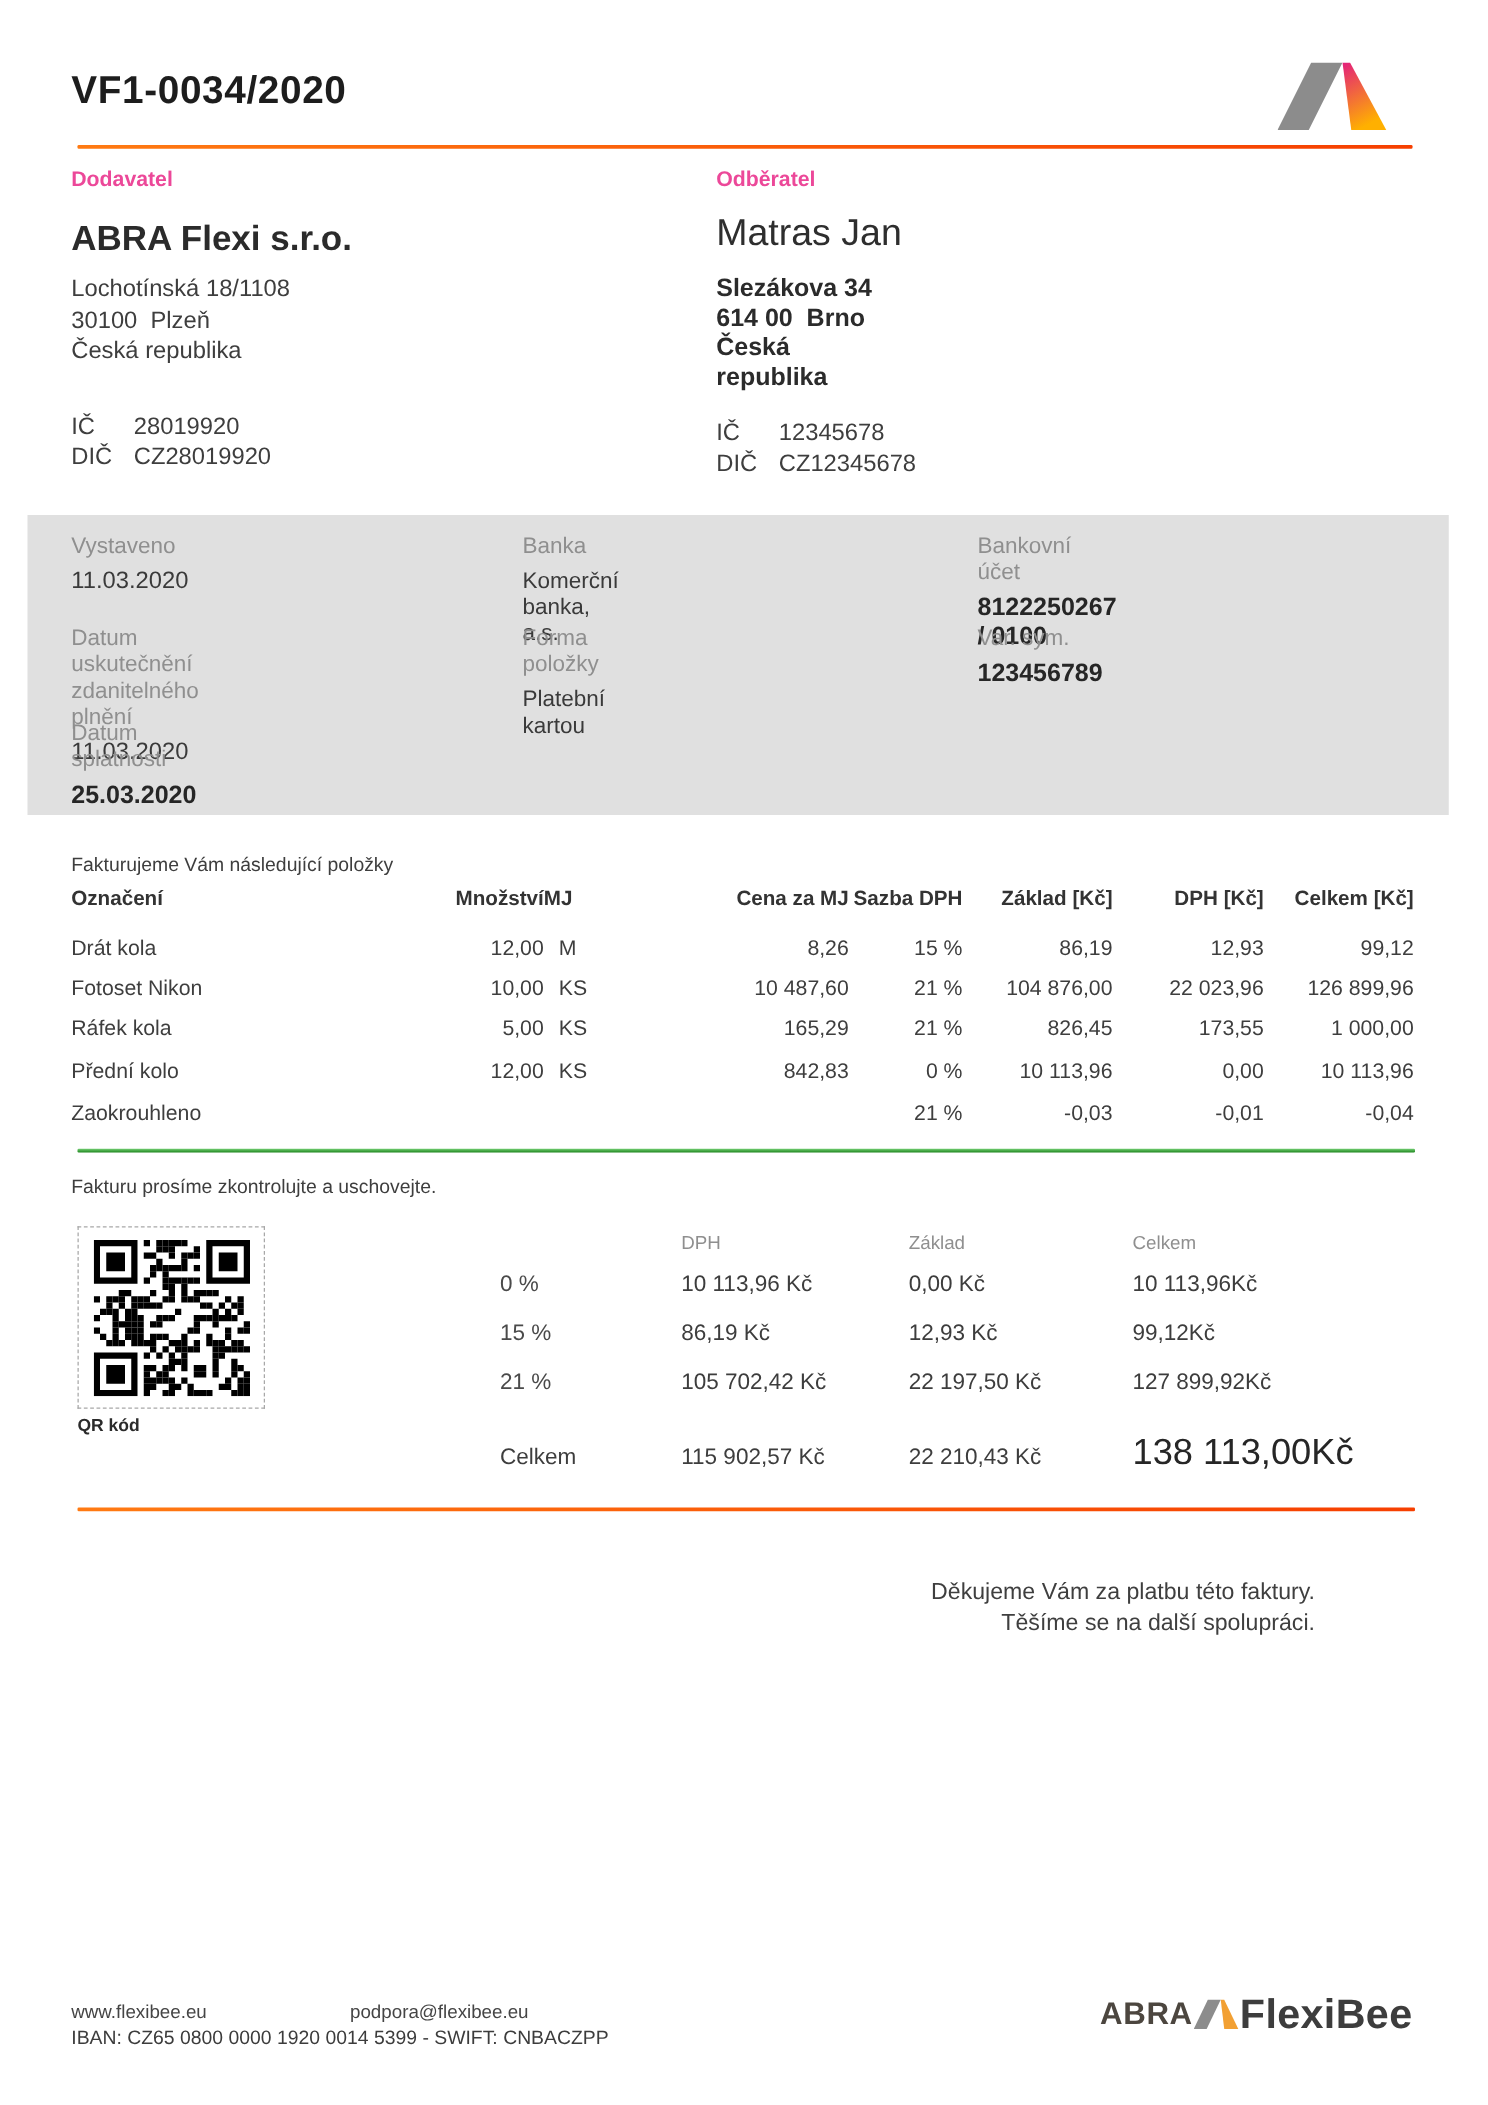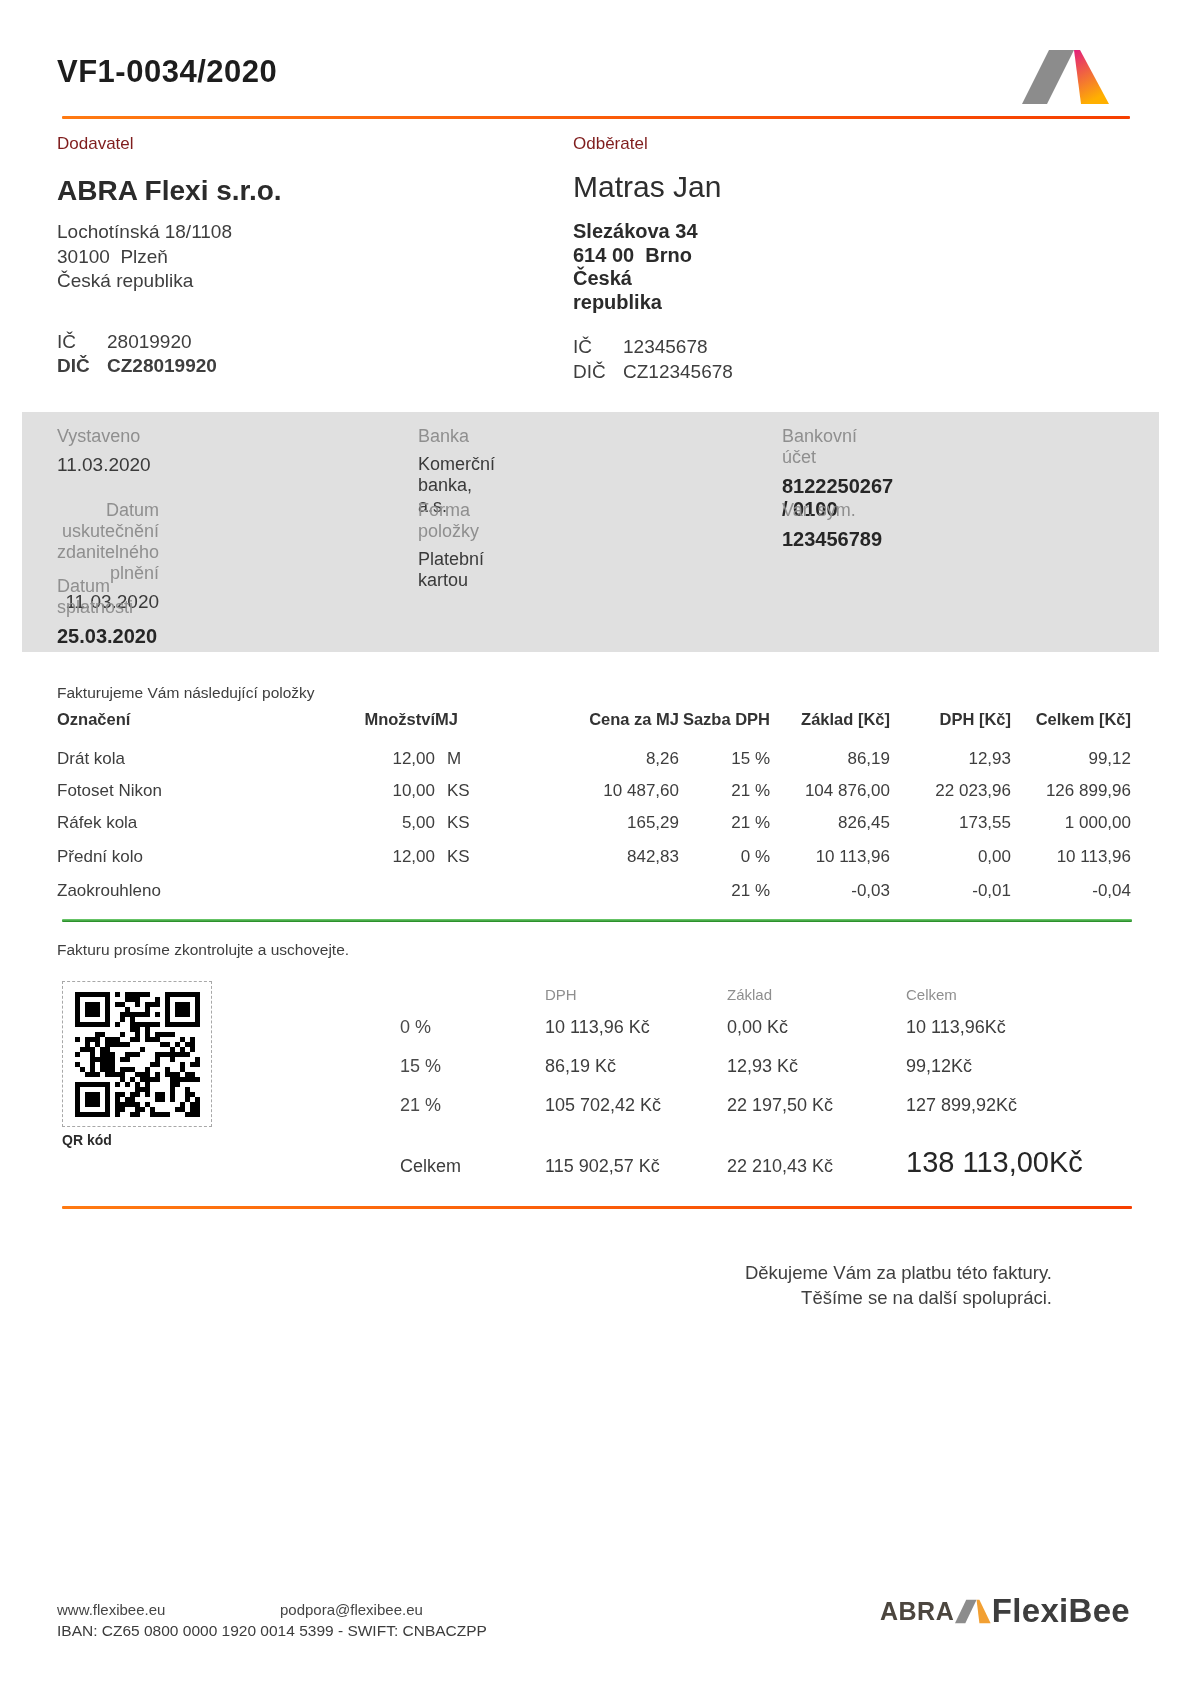--- a/index.html
+++ b/index.html
@@ -10,21 +10,21 @@
   .abs{position:absolute;}
   
   .title{left:57px;top:54px;font-size:31px;font-weight:700;color:#1d1d1d;letter-spacing:.5px;}
   .rule{height:3px;border-radius:1px;}
   .rule-orange{background:linear-gradient(90deg,#ff7a12,#f63f00);}
   .rule-green{background:linear-gradient(180deg,#74cf74,#1d851d);}
   .rule1{left:62px;top:116px;width:1068px;}
   .rule2{left:62px;top:1206px;width:1070px;}
   .rule-g{left:62px;top:919px;width:1070px;}
   
-  .seclabel{font-size:17px;color:#7f1d1d;}
+  .seclabel{font-size:17px;color:#ec4899;font-weight:bold;}
   .party-name{font-size:28px;font-weight:700;color:#2b2b2b;}
   .cust-name{font-size:30px;font-weight:300;color:#2e2e2e;}
   .addr{font-size:19px;line-height:24.5px;}
   .addr-b{font-size:20px;line-height:23.5px;font-weight:700;color:#2b2b2b;}
   .idrow{font-size:19px;}
   .idrow .lbl{display:inline-block;width:50px;}
   
   .graybox{left:22px;top:412px;width:1137px;height:240px;background:#e0e0e0;}
   .gcol{position:absolute;top:0;}
   .gfield{position:absolute;}
@@ -87,21 +87,21 @@
     <div class="seclabel">Dodavatel</div>
     <div class="party-name abs" style="left:0;top:41px;">ABRA Flexi s.r.o.</div>
     <div class="addr abs" style="left:0;top:86px;">
       <div>Lochotínská 18/1108</div>
       <div>30100&nbsp; Plzeň</div>
       <div>Česká republika</div>
     </div>
     <div class="idrow abs" style="left:0;top:197px;">
       <span class="lbl">IČ</span><span>28019920</span>
     </div>
-    <div class="idrow abs" style="left:0;top:221px;font-weight:bold;">
+    <div class="idrow abs" style="left:0;top:221px;">
       <span class="lbl">DIČ</span><span>CZ28019920</span>
     </div>
   </div>
 
   <div class="abs" style="left:573px;top:134px;width:470px;">
     <div class="seclabel">Odběratel</div>
     <div class="cust-name abs" style="left:0;top:36px;">Matras Jan</div>
     <div class="addr-b abs" style="left:0;top:86px;">
       <div>Slezákova 34</div>
       <div>614 00&nbsp; Brno</div>
@@ -115,21 +115,21 @@
       <span class="lbl">DIČ</span><span>CZ12345678</span>
     </div>
   </div>
 
   <div class="abs graybox">
     <div class="gcol" style="left:35px;">
       <div class="gfield" style="left:0;top:14px;">
         <div class="glabel">Vystaveno</div>
         <div class="gvalue">11.03.2020</div>
       </div>
-      <div class="gfield" style="left:0;top:88px;text-align:right;">
+      <div class="gfield" style="left:0;top:88px;">
         <div class="glabel">Datum uskutečnění zdanitelného plnění</div>
         <div class="gvalue">11.03.2020</div>
       </div>
       <div class="gfield" style="left:0;top:164px;">
         <div class="glabel">Datum splatnosti</div>
         <div class="gvalue b">25.03.2020</div>
       </div>
     </div>
     <div class="gcol" style="left:396px;">
       <div class="gfield" style="left:0;top:14px;">

